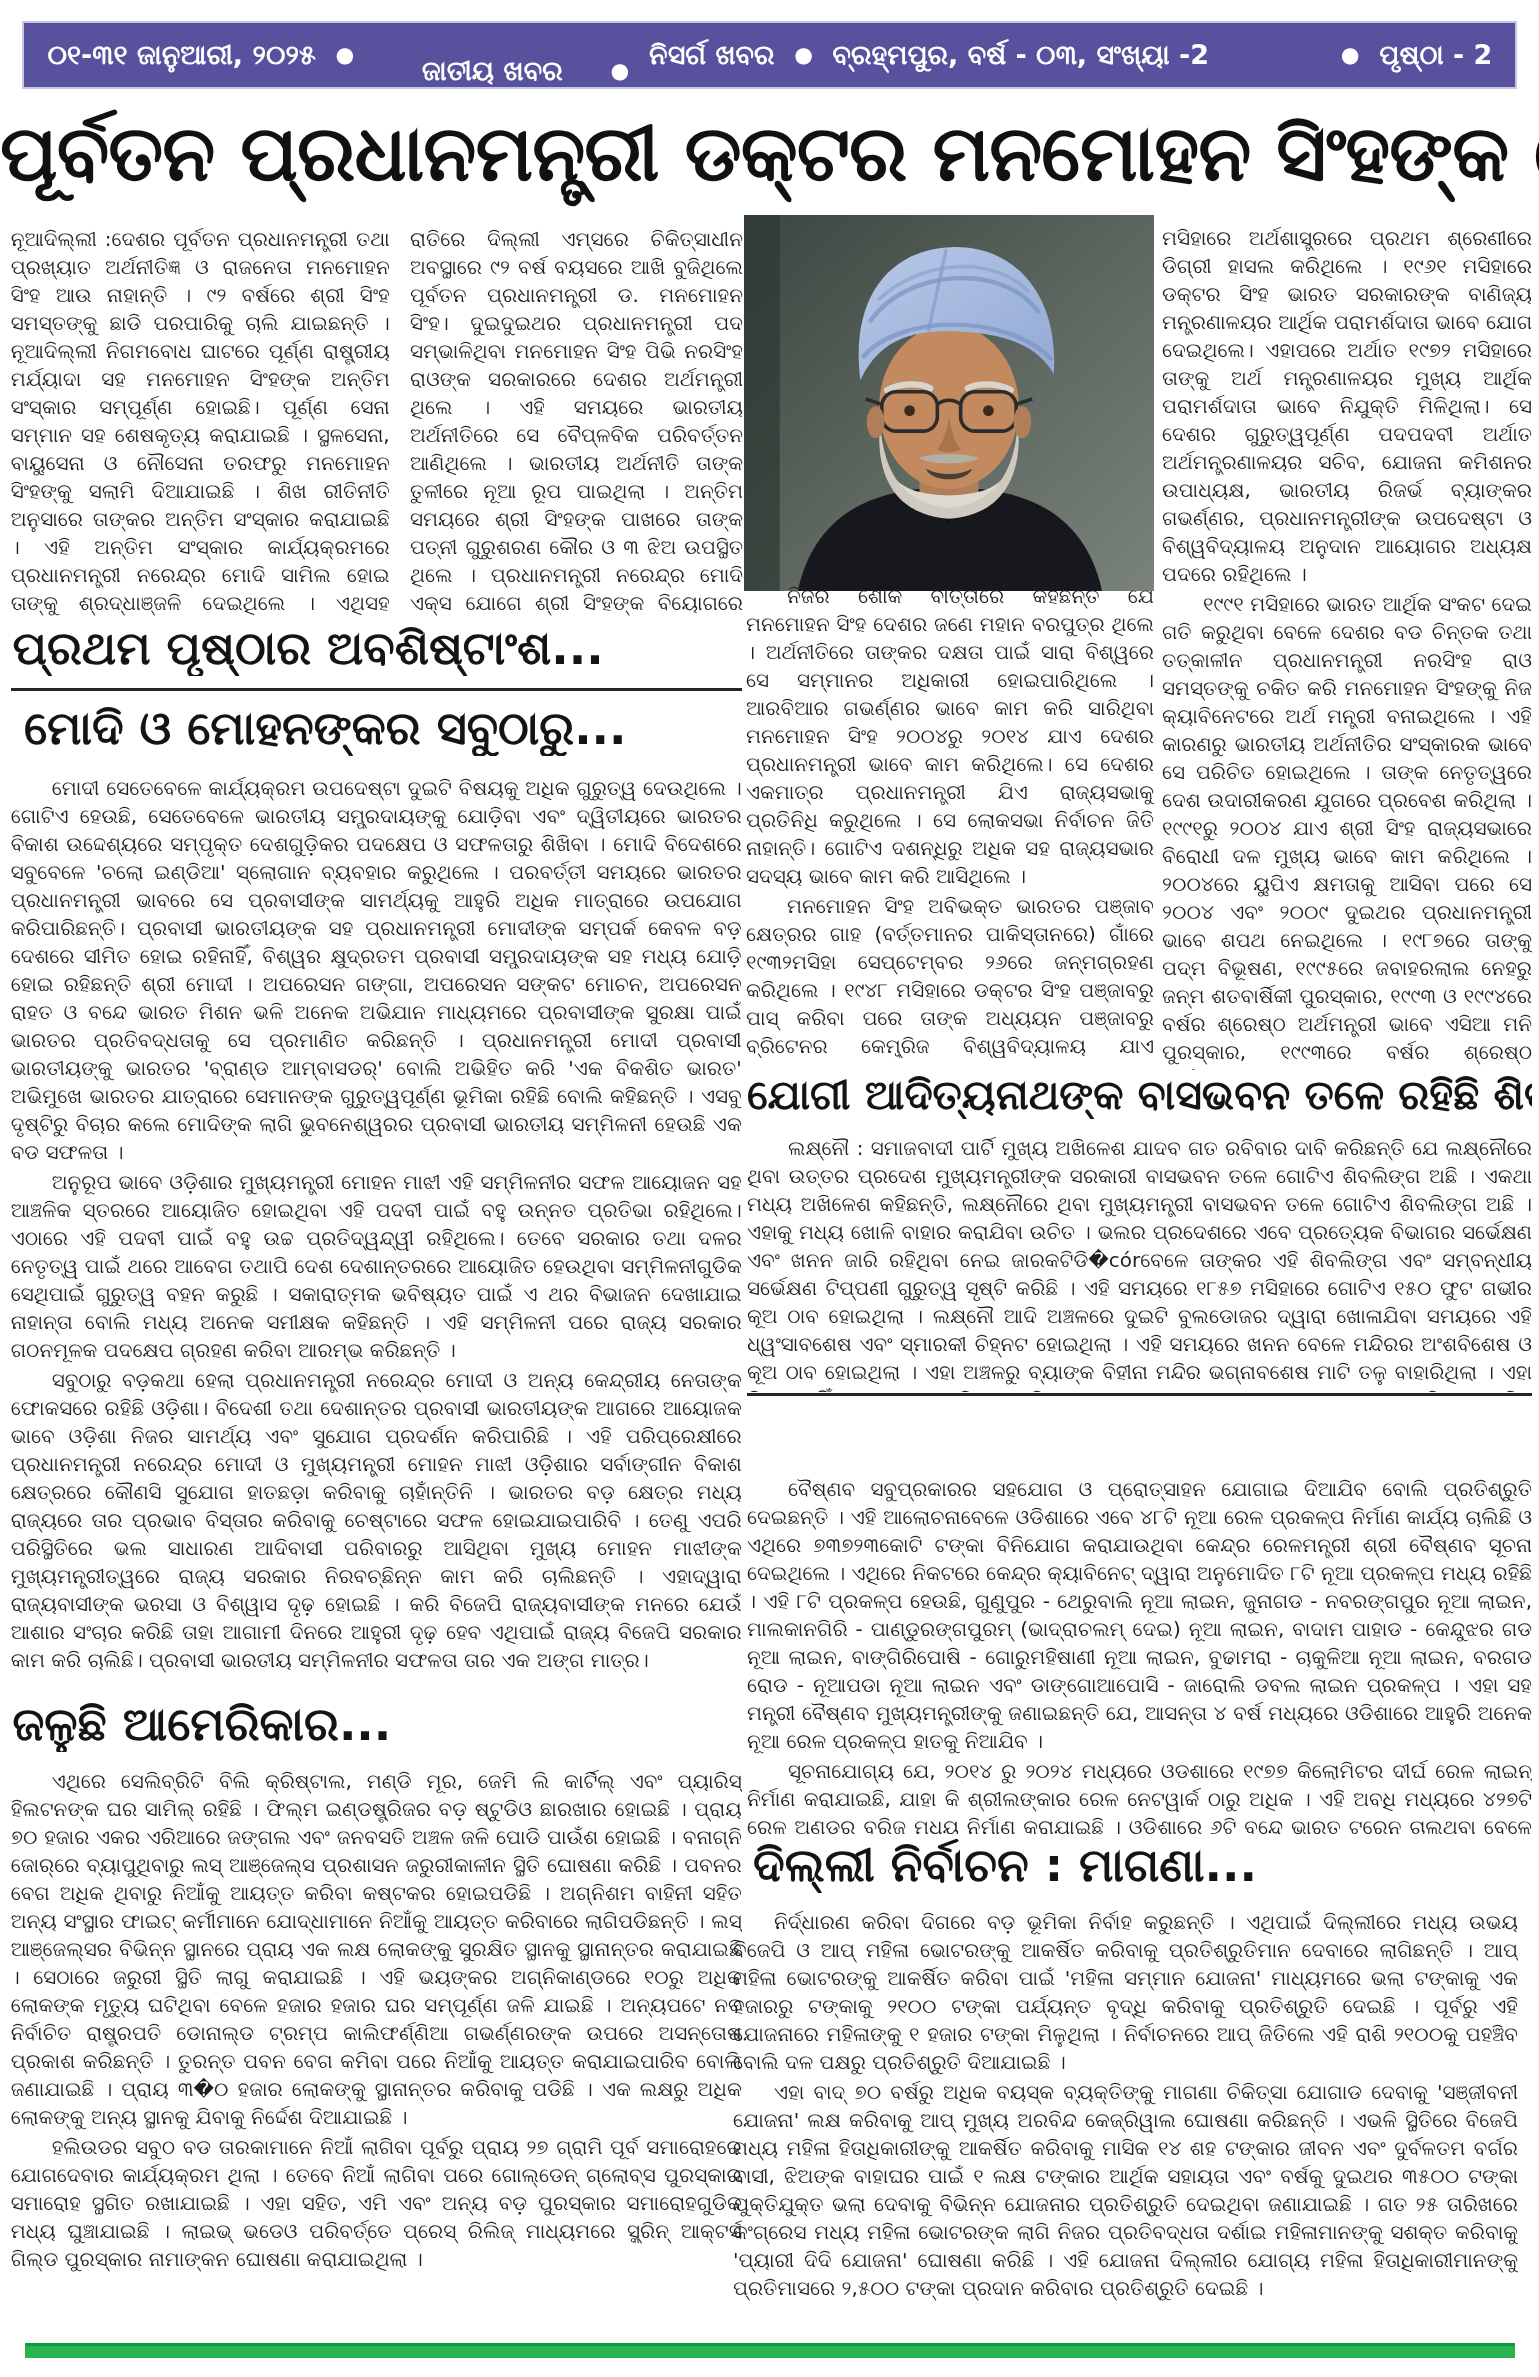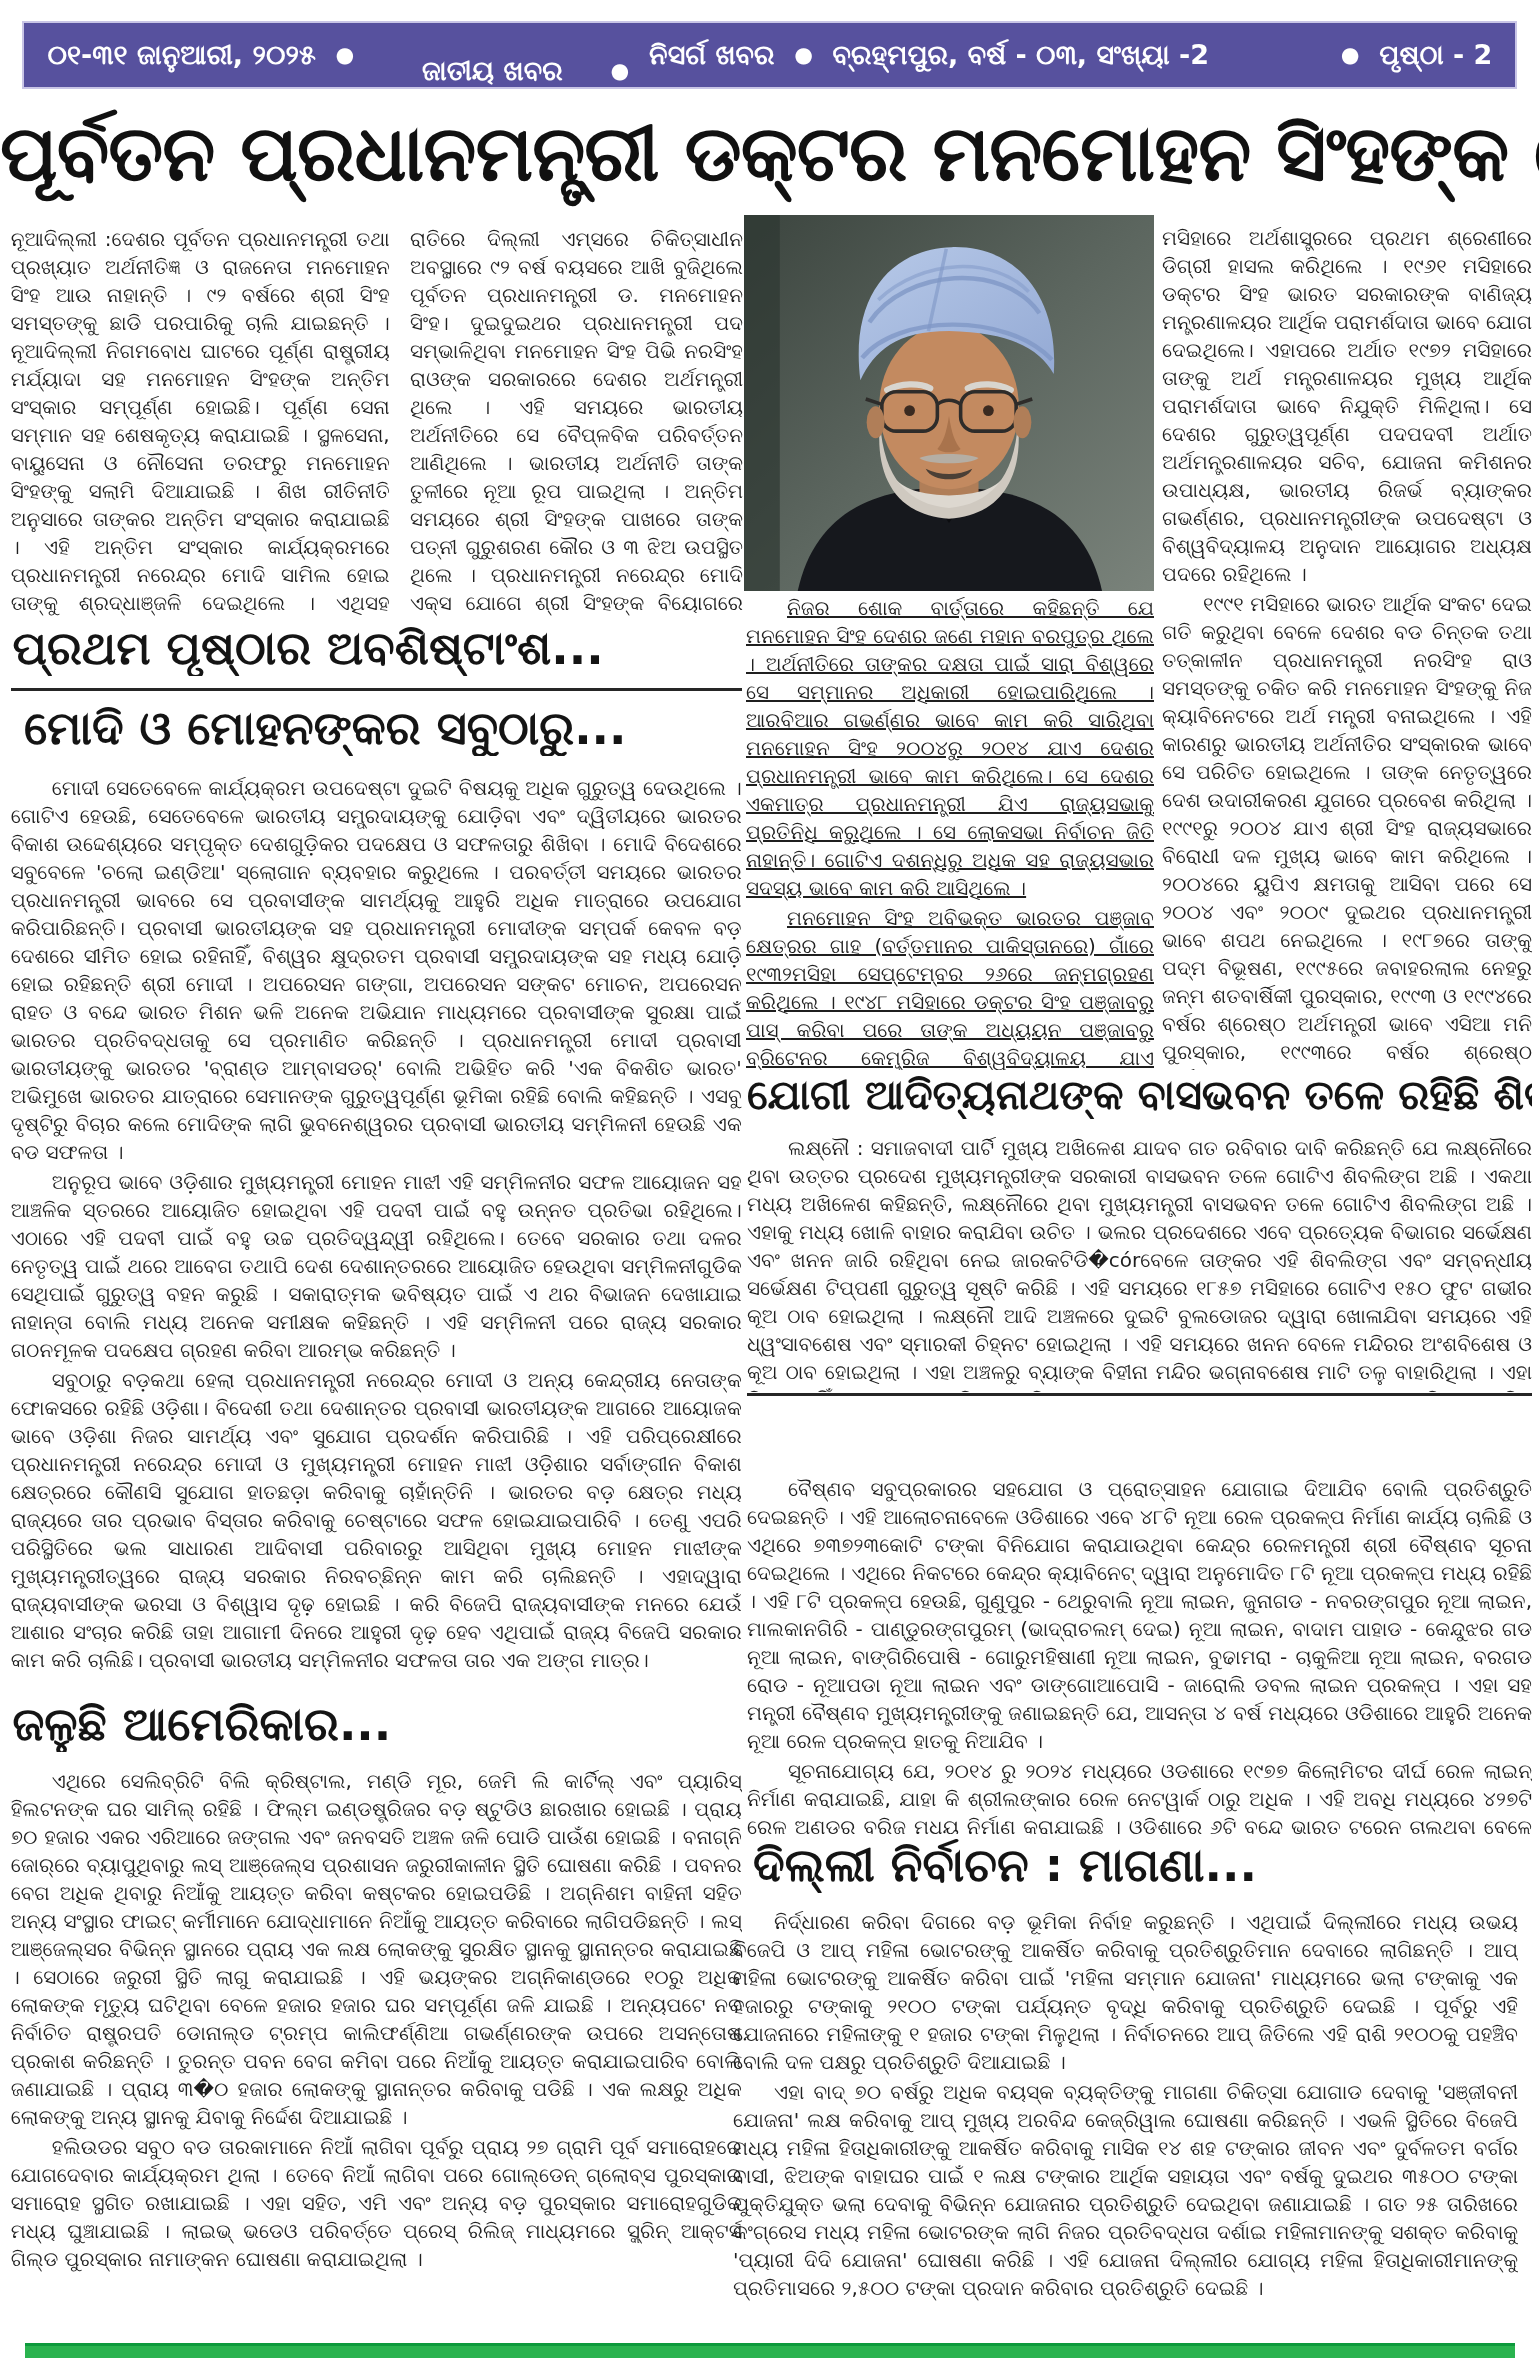--- a/index.html
+++ b/index.html
@@ -109,21 +109,21 @@
       <path d="M152 230 C150 300 180 330 229 334 C278 330 308 300 306 230 C306 300 280 312 229 314 C178 312 152 300 152 230 Z" fill="#ddd8d0"></path>
       <path d="M152 232 C156 296 184 324 229 328 C274 324 302 296 306 232 C312 290 290 336 229 340 C168 336 146 290 152 232 Z" fill="#cfc9c0"></path>
       <path d="M196 272 C210 266 248 266 262 272 C254 280 204 280 196 272 Z" fill="#b5aea4"></path>
       <path d="M203 284 C218 292 240 292 255 284 C248 300 210 300 203 284 Z" fill="#4a3f36"></path>
 
       <ellipse cx="147" cy="232" rx="10" ry="18" fill="#b07e58"></ellipse>
       <ellipse cx="311" cy="232" rx="10" ry="18" fill="#b07e58"></ellipse>
     </svg>
   </div>
 
-  <div class="tb" style="left:746px;top:594px;width:408px;height:476px;text-decoration:underline;">
+  <div class="tb" style="left:746px;top:582px;width:408px;height:476px;">
     <p class="ind">ନିଜର ଶୋକ ବାର୍ତ୍ତାରେ କହିଛନ୍ତି ଯେ ମନମୋହନ ସିଂହ ଦେଶର ଜଣେ ମହାନ ବରପୁତ୍ର ଥିଲେ । ଅର୍ଥନୀତିରେ ତାଙ୍କର ଦକ୍ଷତା ପାଇଁ ସାରା ବିଶ୍ୱରେ ସେ ସମ୍ମାନର ଅଧିକାରୀ ହୋଇପାରିଥିଲେ । ଆରବିଆର ଗଭର୍ଣ୍ଣର ଭାବେ କାମ କରି ସାରିଥିବା ମନମୋହନ ସିଂହ ୨୦୦୪ରୁ ୨୦୧୪ ଯାଏ ଦେଶର ପ୍ରଧାନମନ୍ତ୍ରୀ ଭାବେ କାମ କରିଥିଲେ। ସେ ଦେଶର ଏକମାତ୍ର ପ୍ରଧାନମନ୍ତ୍ରୀ ଯିଏ ରାଜ୍ୟସଭାକୁ ପ୍ରତିନିଧି କରୁଥିଲେ । ସେ ଲୋକସଭା ନିର୍ବାଚନ ଜିତି ନାହାନ୍ତି। ଗୋଟିଏ ଦଶନ୍ଧିରୁ ଅଧିକ ସହ ରାଜ୍ୟସଭାର ସଦସ୍ୟ ଭାବେ କାମ କରି ଆସିଥିଲେ ।</p>
     <p class="ind">ମନମୋହନ ସିଂହ ଅବିଭକ୍ତ ଭାରତର ପଞ୍ଜାବ କ୍ଷେତ୍ରର ଗାହ (ବର୍ତ୍ତମାନର ପାକିସ୍ତାନରେ) ଗାଁରେ ୧୯୩୨ମସିହା ସେପ୍ଟେମ୍ବର ୨୬ରେ ଜନ୍ମଗ୍ରହଣ କରିଥିଲେ । ୧୯୪୮ ମସିହାରେ ଡକ୍ଟର ସିଂହ ପଞ୍ଜାବରୁ ପାସ୍ କରିବା ପରେ ତାଙ୍କ ଅଧ୍ୟୟନ ପଞ୍ଜାବରୁ ବ୍ରିଟେନର କେମ୍ବ୍ରିଜ ବିଶ୍ୱବିଦ୍ୟାଳୟ ଯାଏ ଲମ୍ବିଥିଲା । ବ୍ରିଟେନର କେମ୍ବ୍ରିଜ ବିଶ୍ୱବିଦ୍ୟାଳୟରୁ ସେ ୧୯୫୭</p>
   </div>
 
   <div class="tb" style="left:1162px;top:224px;width:370px;height:846px;">
     <p>ମସିହାରେ ଅର୍ଥଶାସ୍ତ୍ରରେ ପ୍ରଥମ ଶ୍ରେଣୀରେ ଡିଗ୍ରୀ ହାସଲ କରିଥିଲେ । ୧୯୬୧ ମସିହାରେ ଡକ୍ଟର ସିଂହ ଭାରତ ସରକାରଙ୍କ ବାଣିଜ୍ୟ ମନ୍ତ୍ରଣାଳୟର ଆର୍ଥିକ ପରାମର୍ଶଦାତା ଭାବେ ଯୋଗ ଦେଇଥିଲେ। ଏହାପରେ ଅର୍ଥାତ ୧୯୭୨ ମସିହାରେ ତାଙ୍କୁ ଅର୍ଥ ମନ୍ତ୍ରଣାଳୟର ମୁଖ୍ୟ ଆର୍ଥିକ ପରାମର୍ଶଦାତା ଭାବେ ନିଯୁକ୍ତି ମିଳିଥିଲା। ସେ ଦେଶର ଗୁରୁତ୍ୱପୂର୍ଣ୍ଣ ପଦପଦବୀ ଅର୍ଥାତ ଅର୍ଥମନ୍ତ୍ରଣାଳୟର ସଚିବ, ଯୋଜନା କମିଶନର ଉପାଧ୍ୟକ୍ଷ, ଭାରତୀୟ ରିଜର୍ଭ ବ୍ୟାଙ୍କର ଗଭର୍ଣ୍ଣର, ପ୍ରଧାନମନ୍ତ୍ରୀଙ୍କ ଉପଦେଷ୍ଟା ଓ ବିଶ୍ୱବିଦ୍ୟାଳୟ ଅନୁଦାନ ଆୟୋଗର ଅଧ୍ୟକ୍ଷ ପଦରେ ରହିଥିଲେ ।</p>
     <p class="ind">୧୯୯୧ ମସିହାରେ ଭାରତ ଆର୍ଥିକ ସଂକଟ ଦେଇ ଗତି କରୁଥିବା ବେଳେ ଦେଶର ବଡ ଚିନ୍ତକ ତଥା ତତ୍କାଳୀନ ପ୍ରଧାନମନ୍ତ୍ରୀ ନରସିଂହ ରାଓ ସମସ୍ତଙ୍କୁ ଚକିତ କରି ମନମୋହନ ସିଂହଙ୍କୁ ନିଜ କ୍ୟାବିନେଟରେ ଅର୍ଥ ମନ୍ତ୍ରୀ ବନାଇଥିଲେ । ଏହି କାରଣରୁ ଭାରତୀୟ ଅର୍ଥନୀତିର ସଂସ୍କାରକ ଭାବେ ସେ ପରିଚିତ ହୋଇଥିଲେ । ତାଙ୍କ ନେତୃତ୍ୱରେ ଦେଶ ଉଦାରୀକରଣ ଯୁଗରେ ପ୍ରବେଶ କରିଥିଲା । ୧୯୯୧ରୁ ୨୦୦୪ ଯାଏ ଶ୍ରୀ ସିଂହ ରାଜ୍ୟସଭାରେ ବିରୋଧୀ ଦଳ ମୁଖ୍ୟ ଭାବେ କାମ କରିଥିଲେ । ୨୦୦୪ରେ ୟୁପିଏ କ୍ଷମତାକୁ ଆସିବା ପରେ ସେ ୨୦୦୪ ଏବଂ ୨୦୦୯ ଦୁଇଥର ପ୍ରଧାନମନ୍ତ୍ରୀ ଭାବେ ଶପଥ ନେଇଥିଲେ । ୧୯୮୭ରେ ତାଙ୍କୁ ପଦ୍ମ ବିଭୂଷଣ, ୧୯୯୫ରେ ଜବାହରଲାଲ ନେହରୁ ଜନ୍ମ ଶତବାର୍ଷିକୀ ପୁରସ୍କାର, ୧୯୯୩ ଓ ୧୯୯୪ରେ ବର୍ଷର ଶ୍ରେଷ୍ଠ ଅର୍ଥମନ୍ତ୍ରୀ ଭାବେ ଏସିଆ ମନି ପୁରସ୍କାର, ୧୯୯୩ରେ ବର୍ଷର ଶ୍ରେଷ୍ଠ ଅର୍ଥମନ୍ତ୍ରୀ ଭାବେ ୟୁରୋମନି ପୁରସ୍କାର ମିଳିଥିଲା ।</p>
   </div>
 
   <div class="sec-head h-kicker">ପ୍ରଥମ ପୃଷ୍ଠାର ଅବଶିଷ୍ଟାଂଶ...</div>

